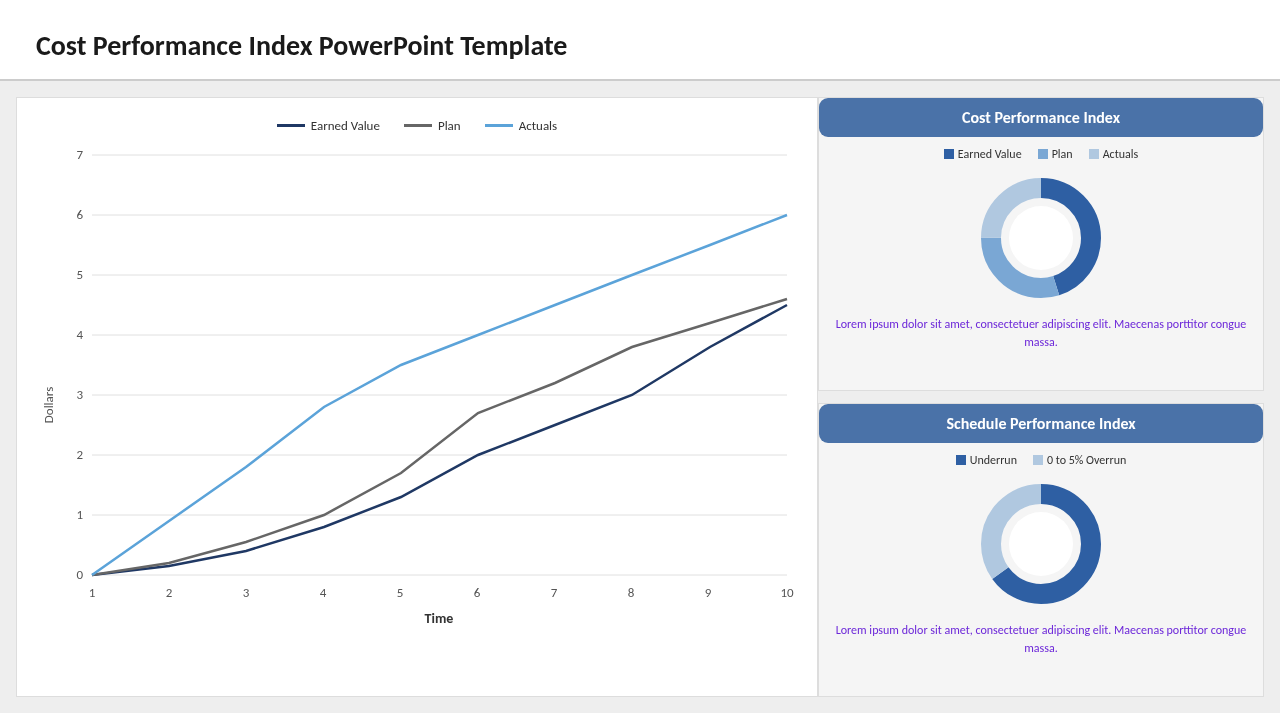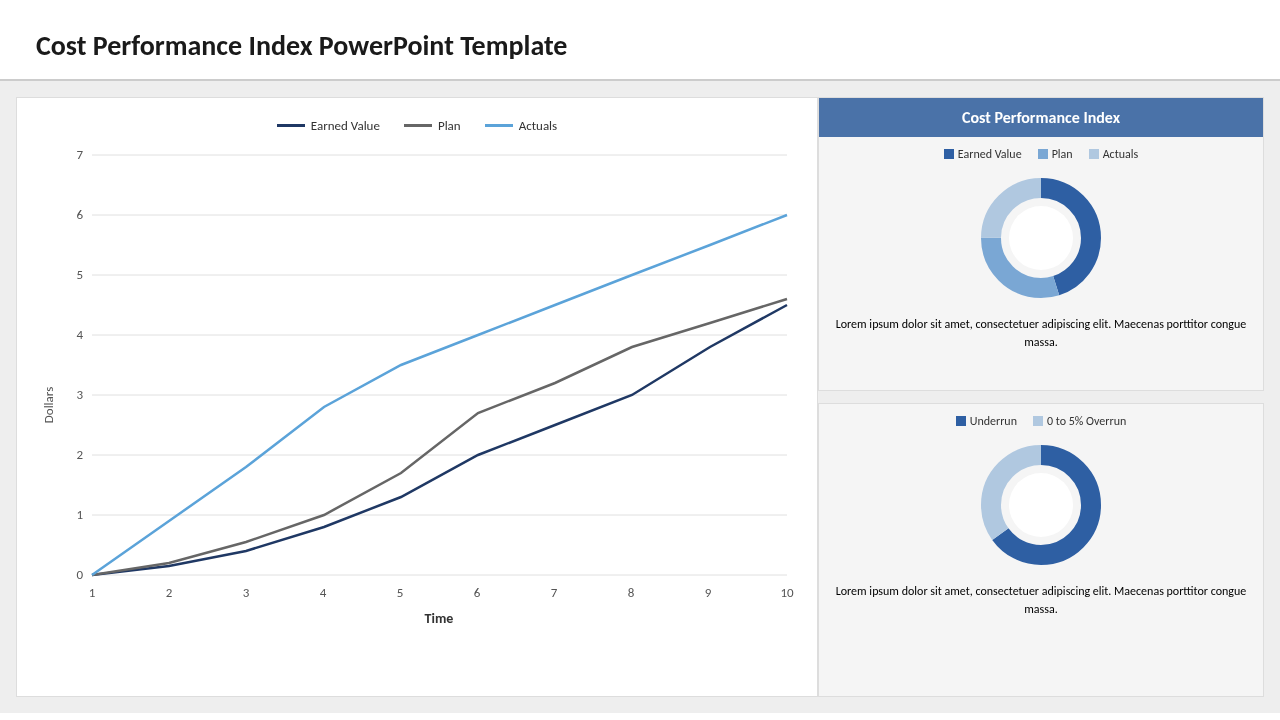--- a/index.html
+++ b/index.html
@@ -86,20 +86,21 @@
       flex: 1;
     }
 
     .index-panel-header {
       background: #4a72a8;
       color: #ffffff;
       text-align: center;
       padding: 10px 16px;
       font-size: 16px;
       font-weight: 600;
+      border-radius: 9px;
     }
 
     .index-panel-body {
       padding: 10px 16px 12px 16px;
       display: flex;
       flex-direction: column;
       align-items: center;
     }
 
     .donut-legend {
@@ -122,21 +123,21 @@
     }
 
     .donut-container {
       width: 130px;
       height: 130px;
       margin: 4px 0;
     }
 
     .panel-description {
       font-size: 12px;
-      color: #000000;
+      color: #6d28d9;
       text-align: center;
       margin-top: 8px;
       line-height: 1.5;
     }
   </style>
 </head>
 <body>
 
 <div class="page-header">
   <h1 class="page-title">Cost Performance Index PowerPoint Template</h1>
@@ -234,20 +235,21 @@
             <circle cx="65" cy="65" r="50" fill="none" stroke="#b0c8e0" stroke-width="20" stroke-dasharray="78.54 235.62" stroke-dashoffset="-235.62" transform="rotate(-90 65 65)"></circle>
             <circle cx="65" cy="65" r="32" fill="white"></circle>
           </svg>
         </div>
         <p class="panel-description">Lorem ipsum dolor sit amet, consectetuer adipiscing elit.
 Maecenas porttitor congue massa.</p>
       </div>
     </div>
 
     <div class="index-panel">
+      <div class="index-panel-header">Schedule Performance Index</div>
       <div class="index-panel-body">
         <div class="donut-legend">
           <div class="donut-legend-item">
             <div class="donut-legend-dot" style="background:#2e5fa3;"></div>
             <span>Underrun</span>
           </div>
           <div class="donut-legend-item">
             <div class="donut-legend-dot" style="background:#b0c8e0;"></div>
             <span>0 to 5% Overrun</span>
           </div>

